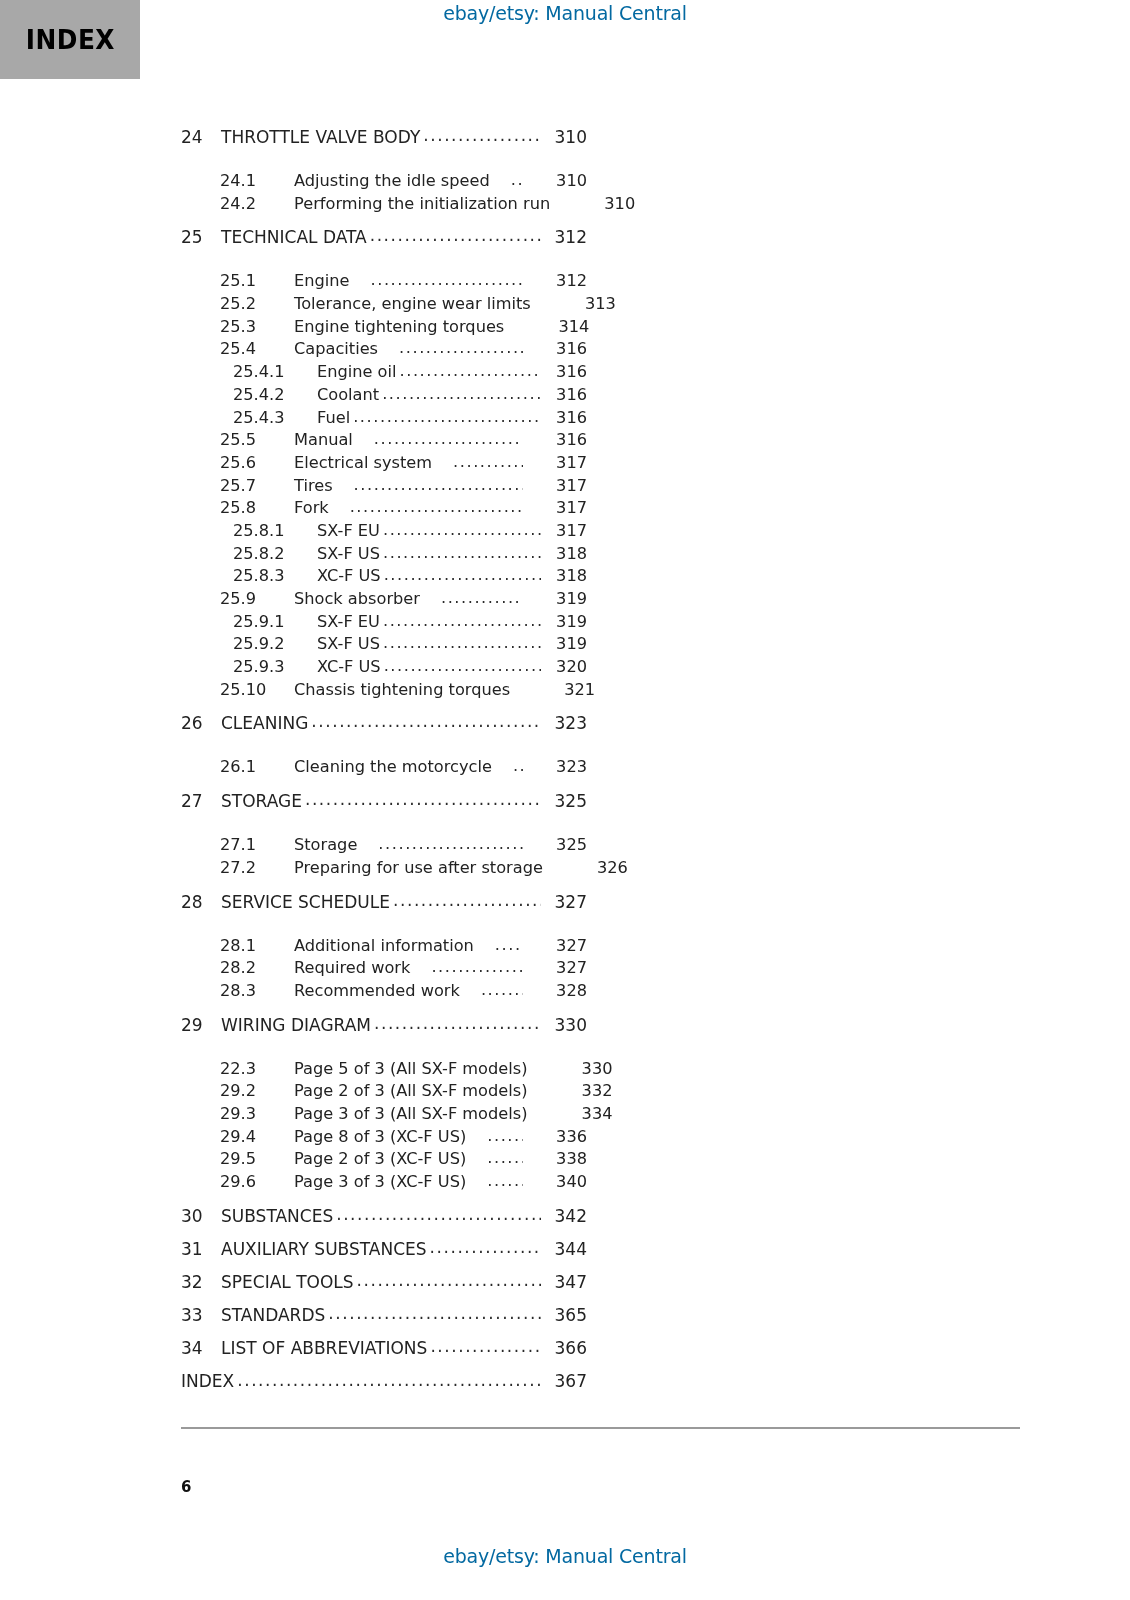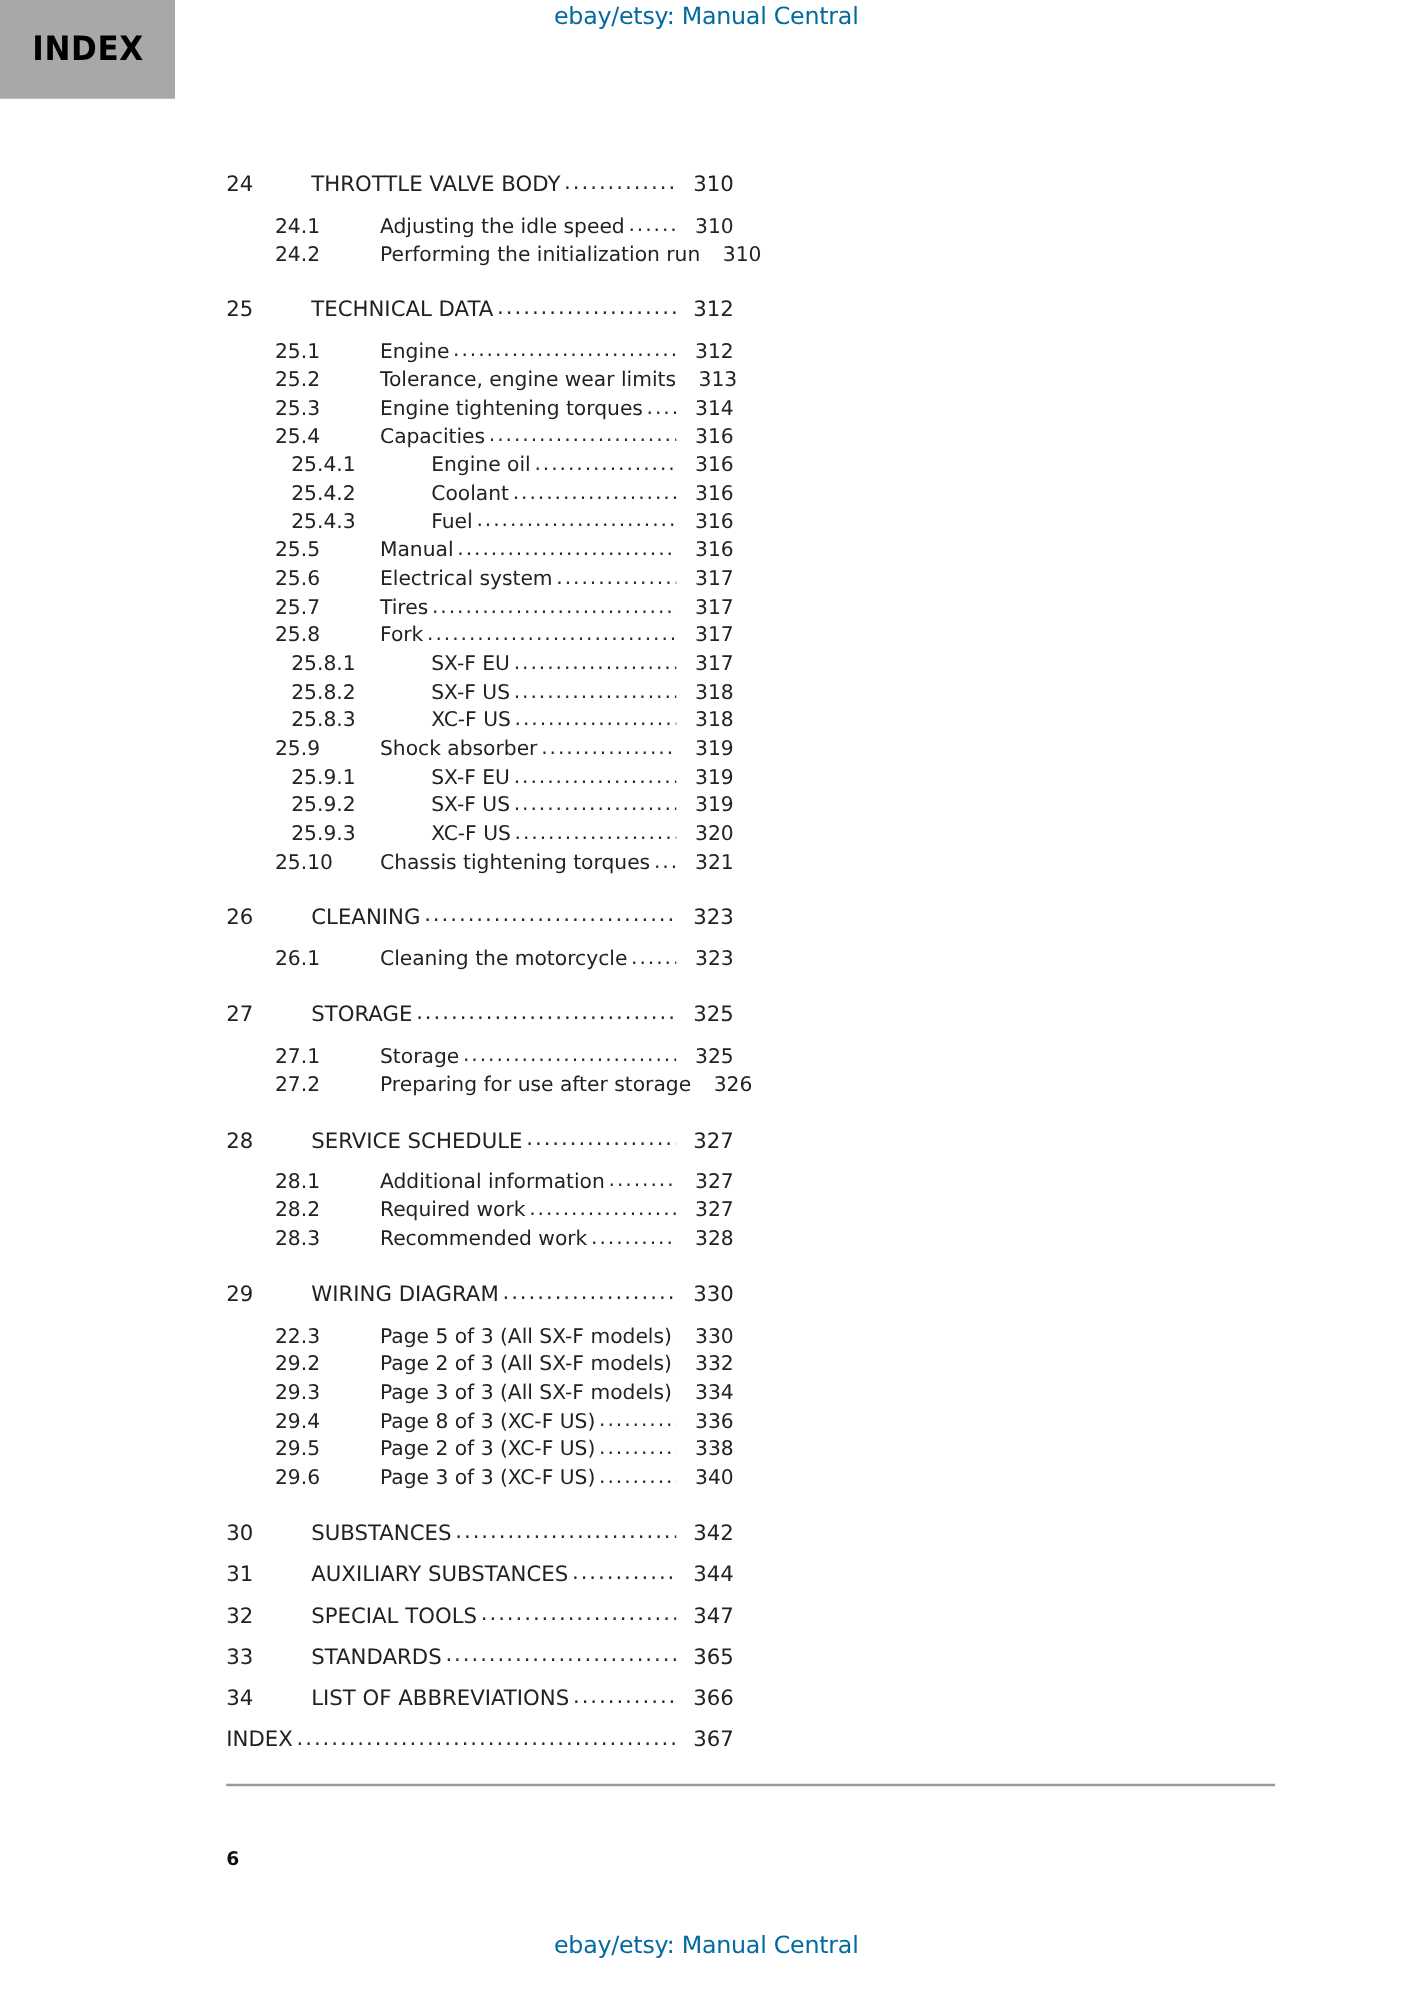--- a/index.html
+++ b/index.html
@@ -54,47 +54,46 @@
   
   .toc {
     position: absolute;
     left: 181px;
     top: 126px;
     width: 406px;
   }
 
   .toc-row {
     display: flex;
-    align-items: flex-end;
+    align-items: flex-start;
     width: 406px;
     font-size: 16.2px;
     color: #222222;
     white-space: nowrap;
   }
 
   
   .lvl1 { height: 33px; line-height: 22px; font-size: 17px; }
-  .lvl2 { height: 22.7px; line-height: 22.7px; }
+  .lvl2 { height: 22.7px; line-height: 22.7px; gap: 18px; }
   .lvl3 { height: 22.7px; line-height: 22.7px; }
   .plain { height: 33px; line-height: 22px; font-size: 17px; }
 
   .gap-before { margin-top: 11px; }
 
   .num {
     flex: 0 0 auto;
     text-align: left;
   }
   .lvl1 .num { width: 40px; }
   .lvl2 .num { width: 56px; margin-left: 39px; }
   .lvl3 .num { width: 84px; margin-left: 52px; }
 
   .title {
     flex: 0 0 auto;
     padding-right: 3px;
-    margin-left: 28px;
   }
 
   .dots {
     flex: 1 1 auto;
     overflow: hidden;
     white-space: nowrap;
     letter-spacing: 1.55px;
     color: #2a2a2a;
     position: relative;
     top: -1px;

